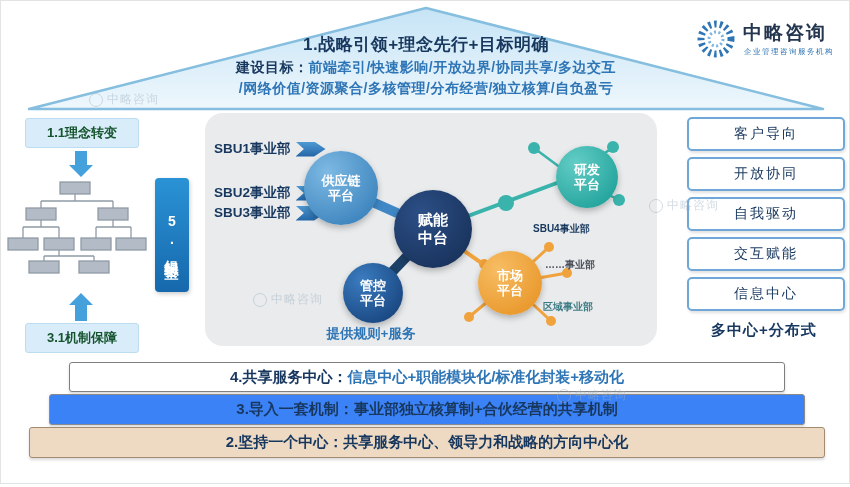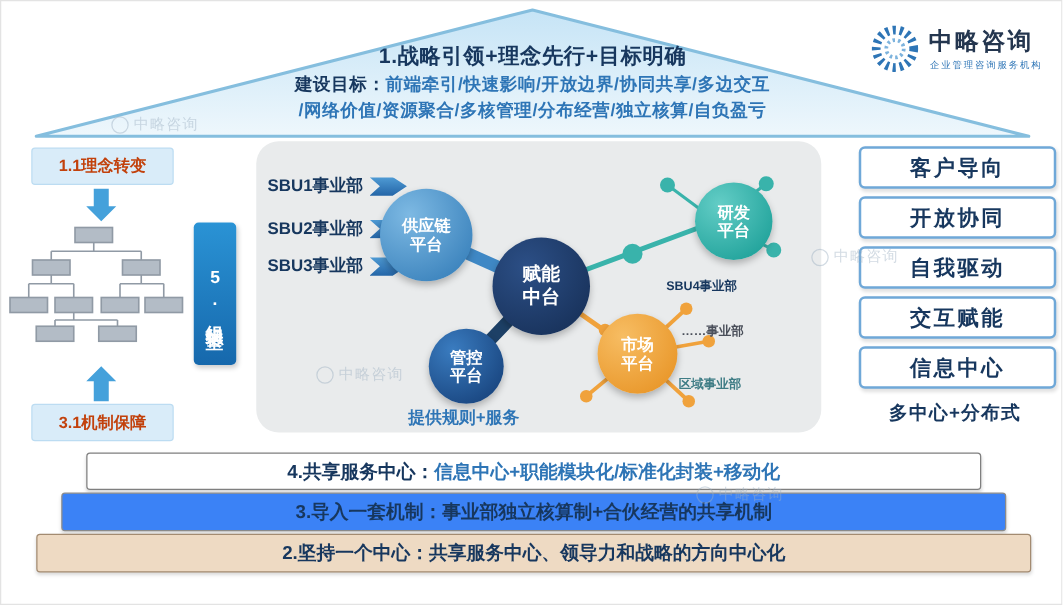--- a/index.html
+++ b/index.html
@@ -4,26 +4,26 @@
 <title>中略咨询</title>
 <style>
   html,body{margin:0;padding:0;background:#fff;font-family:"Liberation Sans","DejaVu Sans",sans-serif;}
   .stage{position:relative;width:850px;height:484px;background:#ffffff;overflow:hidden;border:1px solid #e3e3e3;box-sizing:border-box;}
   .layer{position:absolute;left:0;top:0;}
   .navy{color:#17375e;}
   .blue{color:#2e75b6;}
   .roof-title{position:absolute;left:0;top:32px;width:850px;text-align:center;font-size:17px;font-weight:bold;color:#17375e;letter-spacing:.5px;}
   .roof-goal{position:absolute;left:0;width:850px;text-align:center;font-size:14px;font-weight:bold;letter-spacing:.5px;}
   .panel{position:absolute;left:204px;top:112px;width:452px;height:233px;background:#e9ebec;border-radius:18px;}
-  .leftbox{position:absolute;left:24px;width:112px;height:28px;background:#d9ecf9;border:1px solid #bcdcf2;border-radius:3px;display:flex;align-items:center;justify-content:center;font-size:13px;font-weight:bold;color:#c2410c;}
+  .leftbox{position:absolute;left:24px;width:112px;height:28px;background:#d9ecf9;border:1px solid #bcdcf2;border-radius:3px;display:flex;align-items:center;justify-content:center;font-size:13px;font-weight:bold;color:#14532d;}
   .vbox{position:absolute;left:154px;top:177px;width:34px;height:114px;background:linear-gradient(180deg,#2a93d5,#1668ac);border-radius:4px;color:#fff;font-size:14px;font-weight:bold;display:flex;align-items:center;justify-content:center;writing-mode:vertical-rl;text-orientation:upright;letter-spacing:2px;box-shadow:1px 2px 4px rgba(0,0,0,.2);}
   .circle{position:absolute;border-radius:50%;display:flex;flex-direction:column;align-items:center;justify-content:center;color:#fff;font-weight:bold;text-align:center;line-height:1.18;box-shadow:0 3px 6px rgba(0,0,0,.25);}
   .sbu-row{position:absolute;left:213px;display:flex;align-items:center;gap:5px;font-size:13.5px;font-weight:bold;color:#17375e;}
   .chev{width:30px;height:15px;background:linear-gradient(180deg,#4e9ad4,#2364a6);clip-path:polygon(0 0,62% 0,100% 50%,62% 100%,0 100%,28% 50%);}
-  .rp-item{position:absolute;left:686px;width:154px;height:30px;background:#fff;border:2px solid #6fa8d8;border-radius:5px;display:flex;align-items:center;justify-content:center;font-weight:bold;font-size:17px;color:#17375e;letter-spacing:2px;box-shadow:1px 2px 3px rgba(0,0,0,.12);}
+  .rp-item{position:absolute;left:686px;width:154px;height:30px;background:#fff;border:2px solid #6fa8d8;border-radius:5px;display:flex;align-items:center;justify-content:center;font-weight:normal;font-size:14px;color:#17375e;letter-spacing:2px;box-shadow:1px 2px 3px rgba(0,0,0,.12);}
   .rp-plain{position:absolute;left:686px;width:154px;height:30px;display:flex;align-items:center;justify-content:center;font-weight:bold;font-size:15px;color:#17375e;letter-spacing:1px;}
   .bar{position:absolute;display:flex;align-items:center;justify-content:center;font-size:15px;font-weight:bold;border-radius:3px;box-shadow:0 2px 3px rgba(0,0,0,.15);white-space:nowrap;}
   .side-label{position:absolute;font-size:10px;font-weight:bold;}
   .caption{position:absolute;left:300px;top:324px;width:140px;text-align:center;font-size:13.5px;font-weight:bold;color:#2e75b6;}
   .logo{position:absolute;left:692px;top:14px;width:152px;height:54px;}
   .logo-name{position:absolute;left:50px;top:5px;font-size:19px;font-weight:bold;color:#24364f;letter-spacing:2px;}
   .logo-tag{position:absolute;left:51px;top:32px;font-size:7.5px;color:#2e75b6;letter-spacing:1.5px;}
   .wm{position:absolute;display:flex;align-items:center;gap:4px;color:#9db0c2;opacity:.45;font-size:12px;letter-spacing:1px;}
   .wm i{width:12px;height:12px;border:1.5px solid #9db0c2;border-radius:50%;display:inline-block;}
 </style>
@@ -106,21 +106,21 @@
   </div>
 
   <div class="leftbox" style="top:117px;">1.1理念转变</div>
   <div class="leftbox" style="top:322px;">3.1机制保障</div>
   <div class="vbox">5.组织转型</div>
 
   <div class="sbu-row" style="top:139px;">
     <span>SBU1事业部</span>
     <span class="chev"></span>
   </div>
-  <div class="sbu-row" style="top:173px;">
+  <div class="sbu-row" style="top:183px;">
     <span>SBU2事业部</span>
     <span class="chev"></span>
   </div>
   <div class="sbu-row" style="top:203px;">
     <span>SBU3事业部</span>
     <span class="chev"></span>
   </div>
 
   <div class="circle" style="left:303px;top:150px;width:74px;height:74px;font-size:13px;background:radial-gradient(circle at 32% 28%,#7db9e3,#2e78b5);">
     <div>供应链</div>

